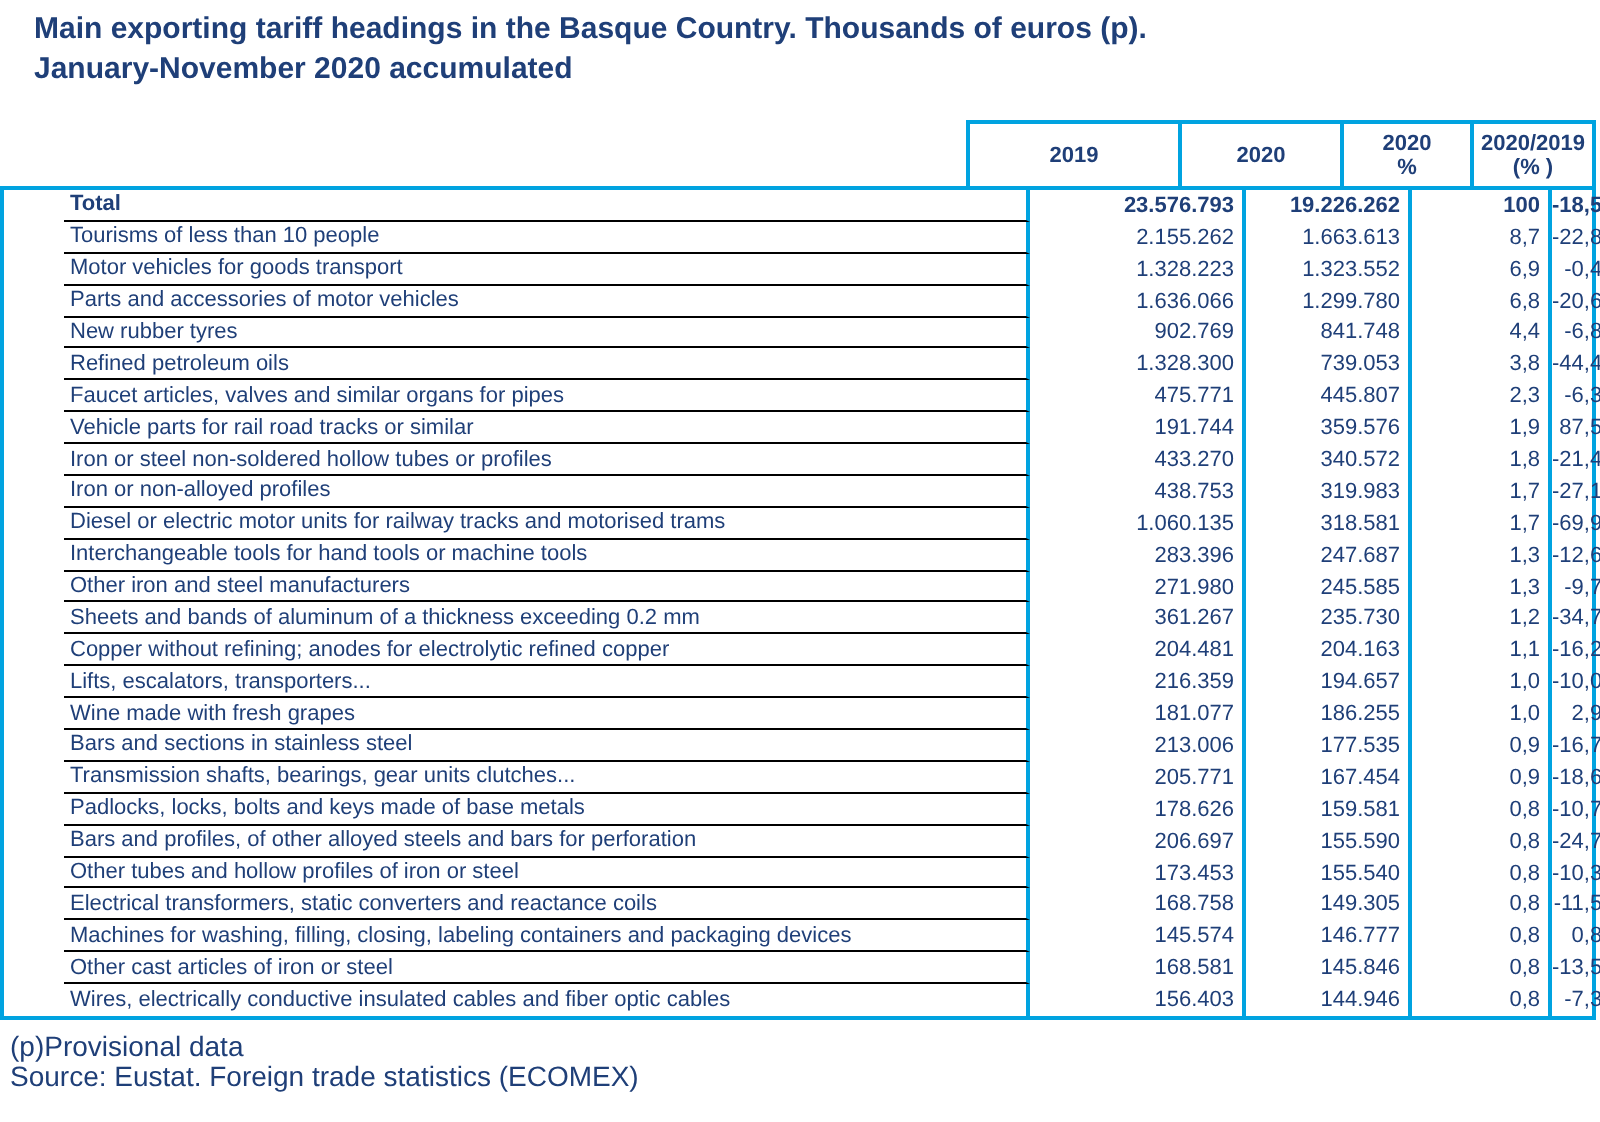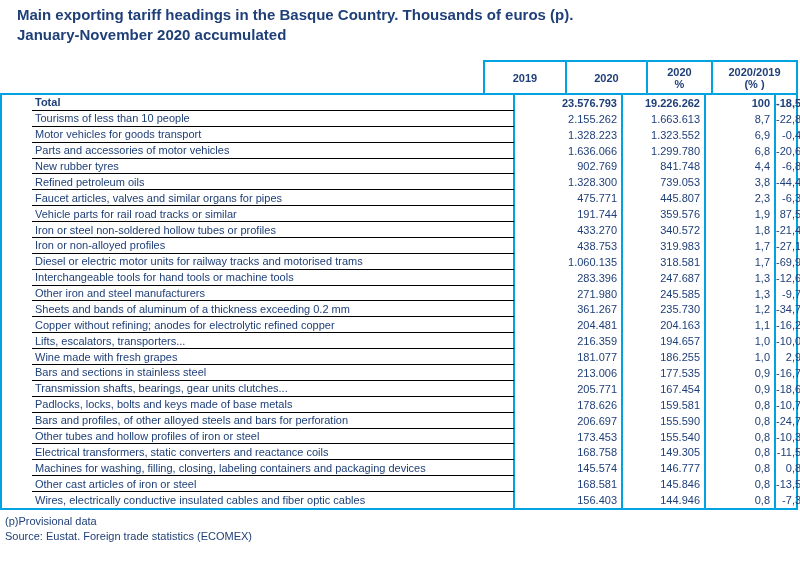--- a/index.html
+++ b/index.html
@@ -20,21 +20,21 @@
   .thead{
     position:absolute;left:483px;top:60px;width:315px;height:33px;
     box-sizing:border-box;border:2px solid var(--cyan);border-bottom:none;
     display:flex;
   }
   .hcell{
     box-sizing:border-box;display:flex;align-items:center;justify-content:center;
     text-align:center;white-space:pre-line;
     font-size:11px;font-weight:bold;line-height:12px;color:var(--navy);
   }
-  .hcell.h0{width:80px;}
+  .hcell.h0{width:104px;}
   .hcell.h1{width:81px;border-left:2px solid var(--cyan);}
   .hcell.h2{width:65px;border-left:2px solid var(--cyan);}
   .hcell.h3{flex:1;border-left:2px solid var(--cyan);}
   .tbody{
     position:absolute;left:0;top:93px;width:798px;height:417px;
     box-sizing:border-box;border:2px solid var(--cyan);
     display:grid;grid-template-rows:repeat(26,1fr);
   }
   .trow{display:flex;min-height:0;font-size:11px;color:var(--navy);padding-left:30px;}
   .trow .cell{
@@ -44,21 +44,21 @@
   .trow .c0{
     width:483px;padding-left:3px;border-right:2px solid var(--cyan);
     justify-content:flex-start;
   }
   .trow:not(.last) .c0{border-bottom:1px solid var(--divider);}
   .trow .c1{width:108px;border-right:2px solid var(--cyan);justify-content:flex-end;padding-right:4px;}
   .trow .c2{width:83px;border-right:2px solid var(--cyan);justify-content:flex-end;padding-right:4px;}
   .trow .c3{width:70px;border-right:2px solid var(--cyan);justify-content:flex-end;padding-right:4px;}
   .trow .c4{flex:1;justify-content:flex-end;padding-right:4px;}
   .trow.total{font-weight:bold;}
-  .footnote{position:absolute;left:5px;font-size:11px;color:var(--navy);}
+  .footnote{position:absolute;left:5px;font-size:14px;color:var(--navy);}
   .fn1{top:515px;}
   .fn2{top:530px;font-weight:normal;}
 </style>
 </head>
 <body>
 
 <div class="stage">
   <div class="title">
     <div>Main exporting tariff headings in the Basque Country. Thousands of euros (p).</div>
     <div>January-November 2020 accumulated</div>

